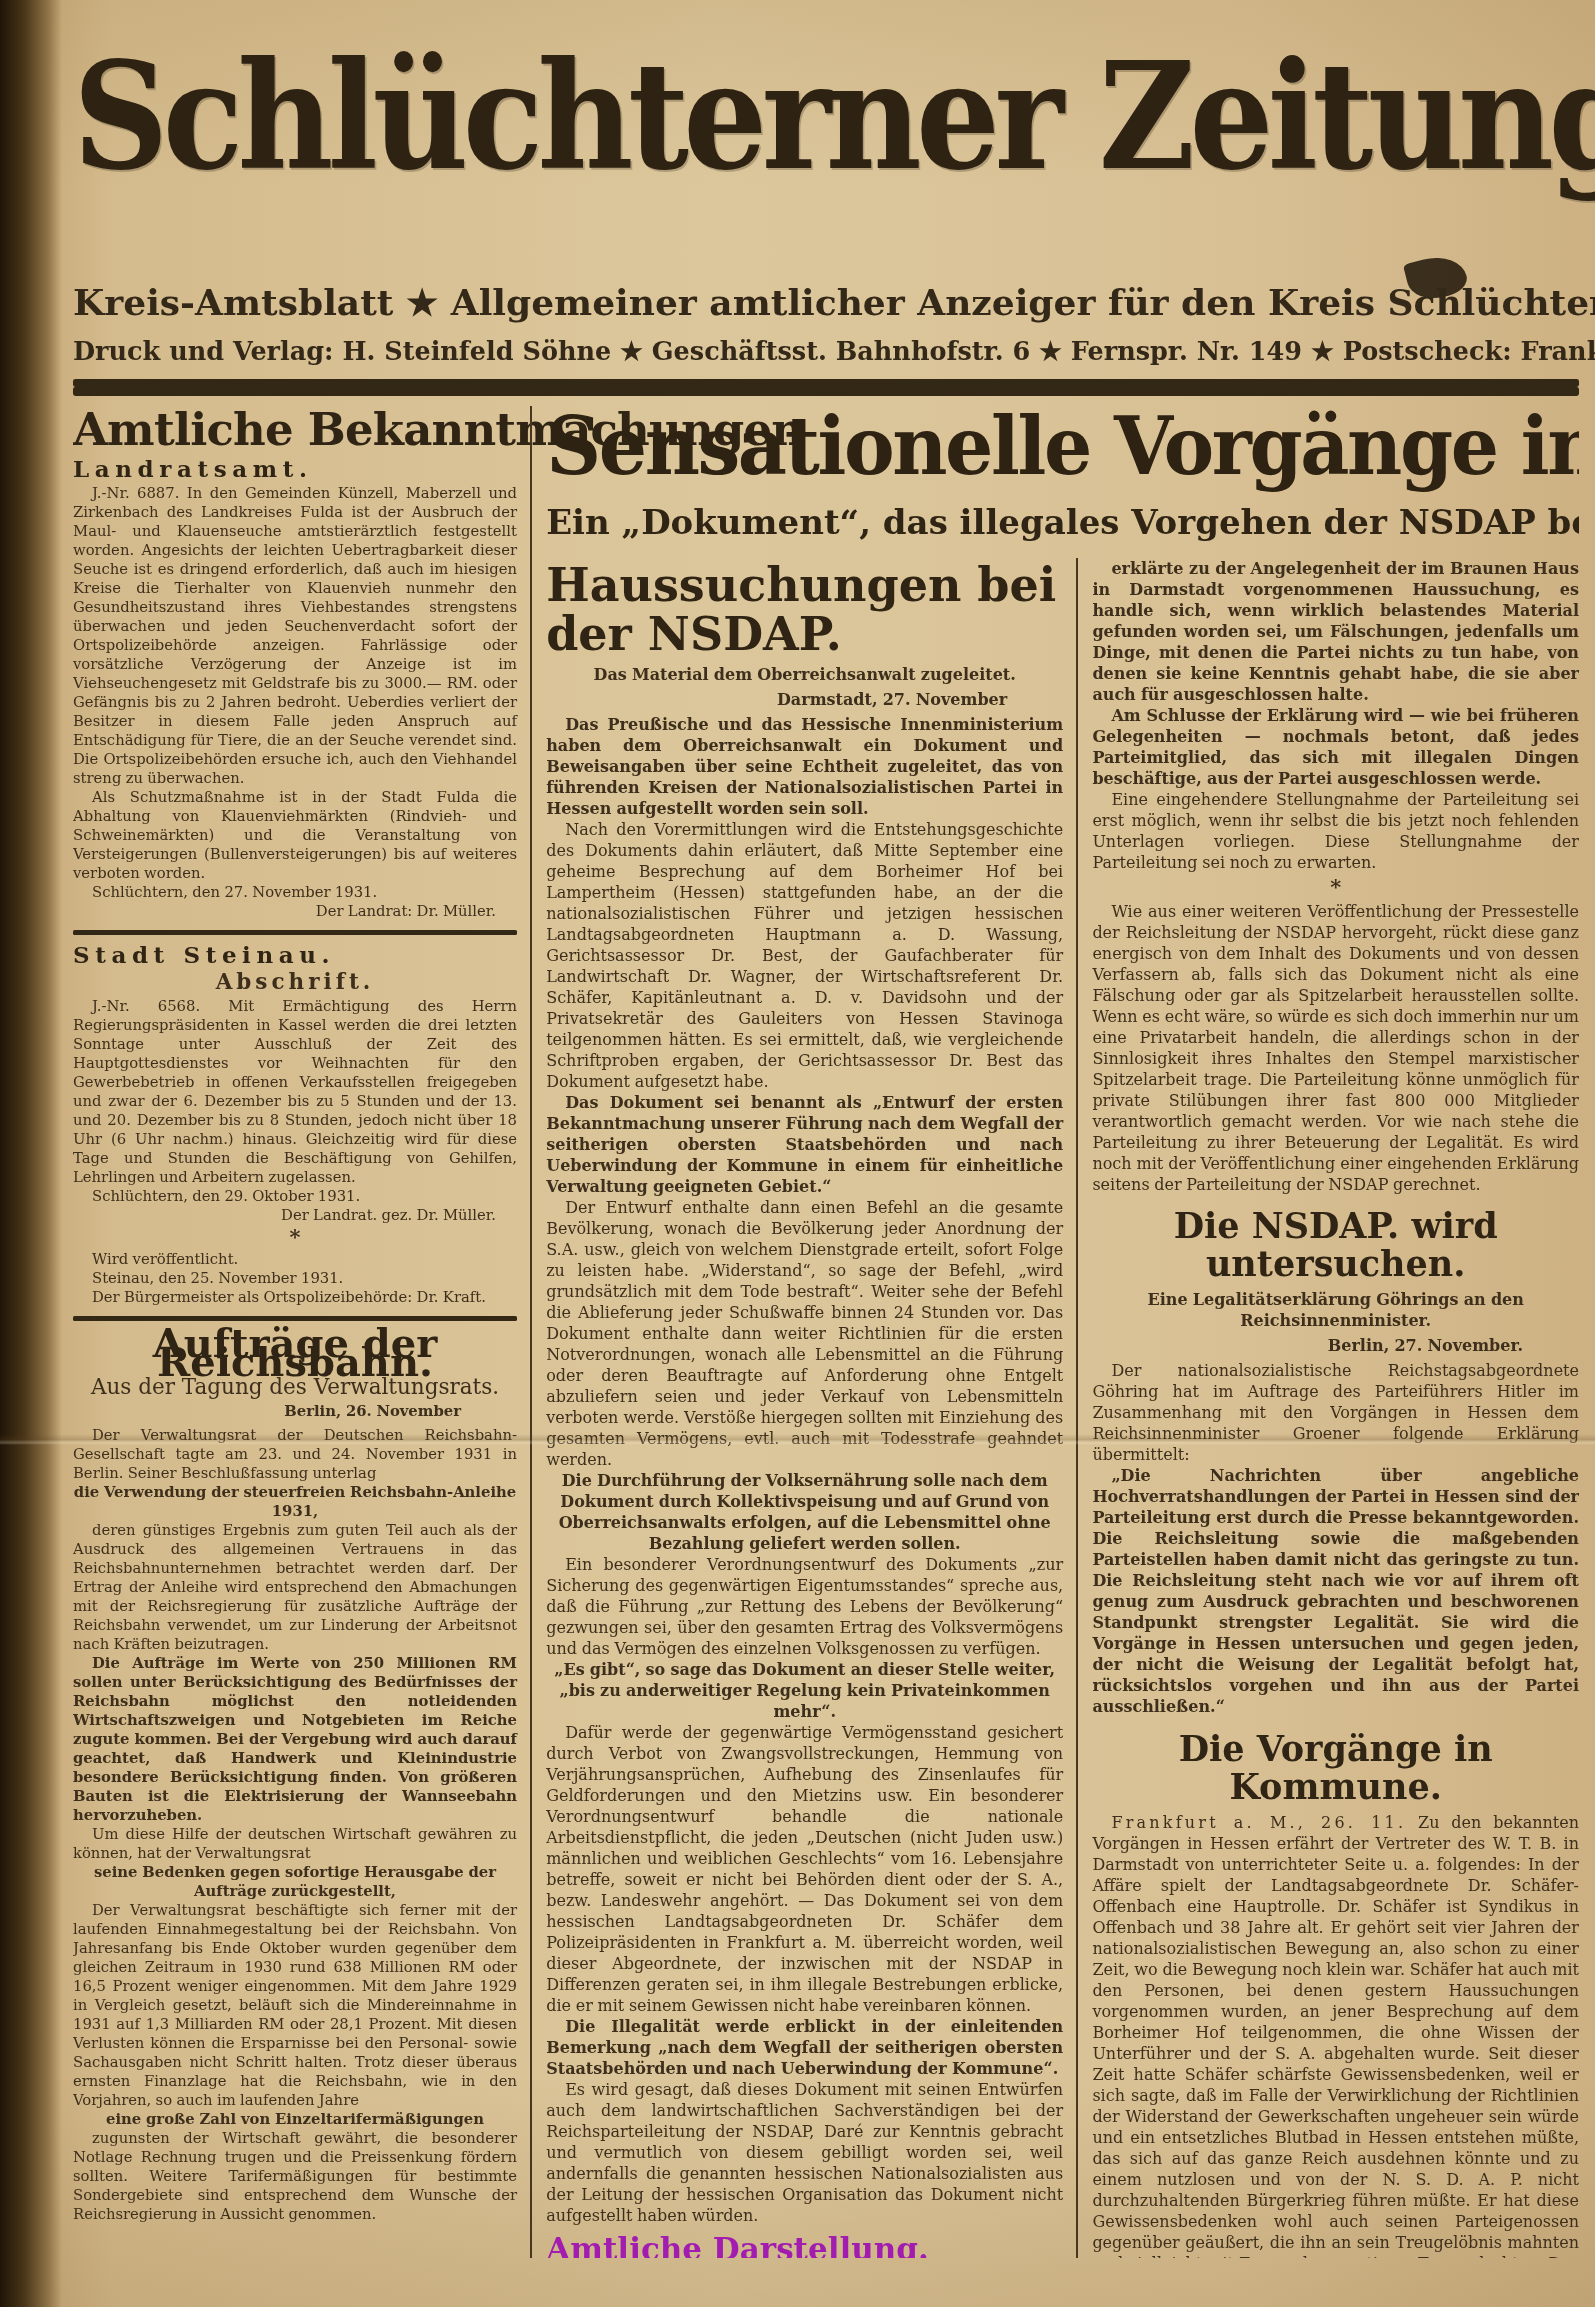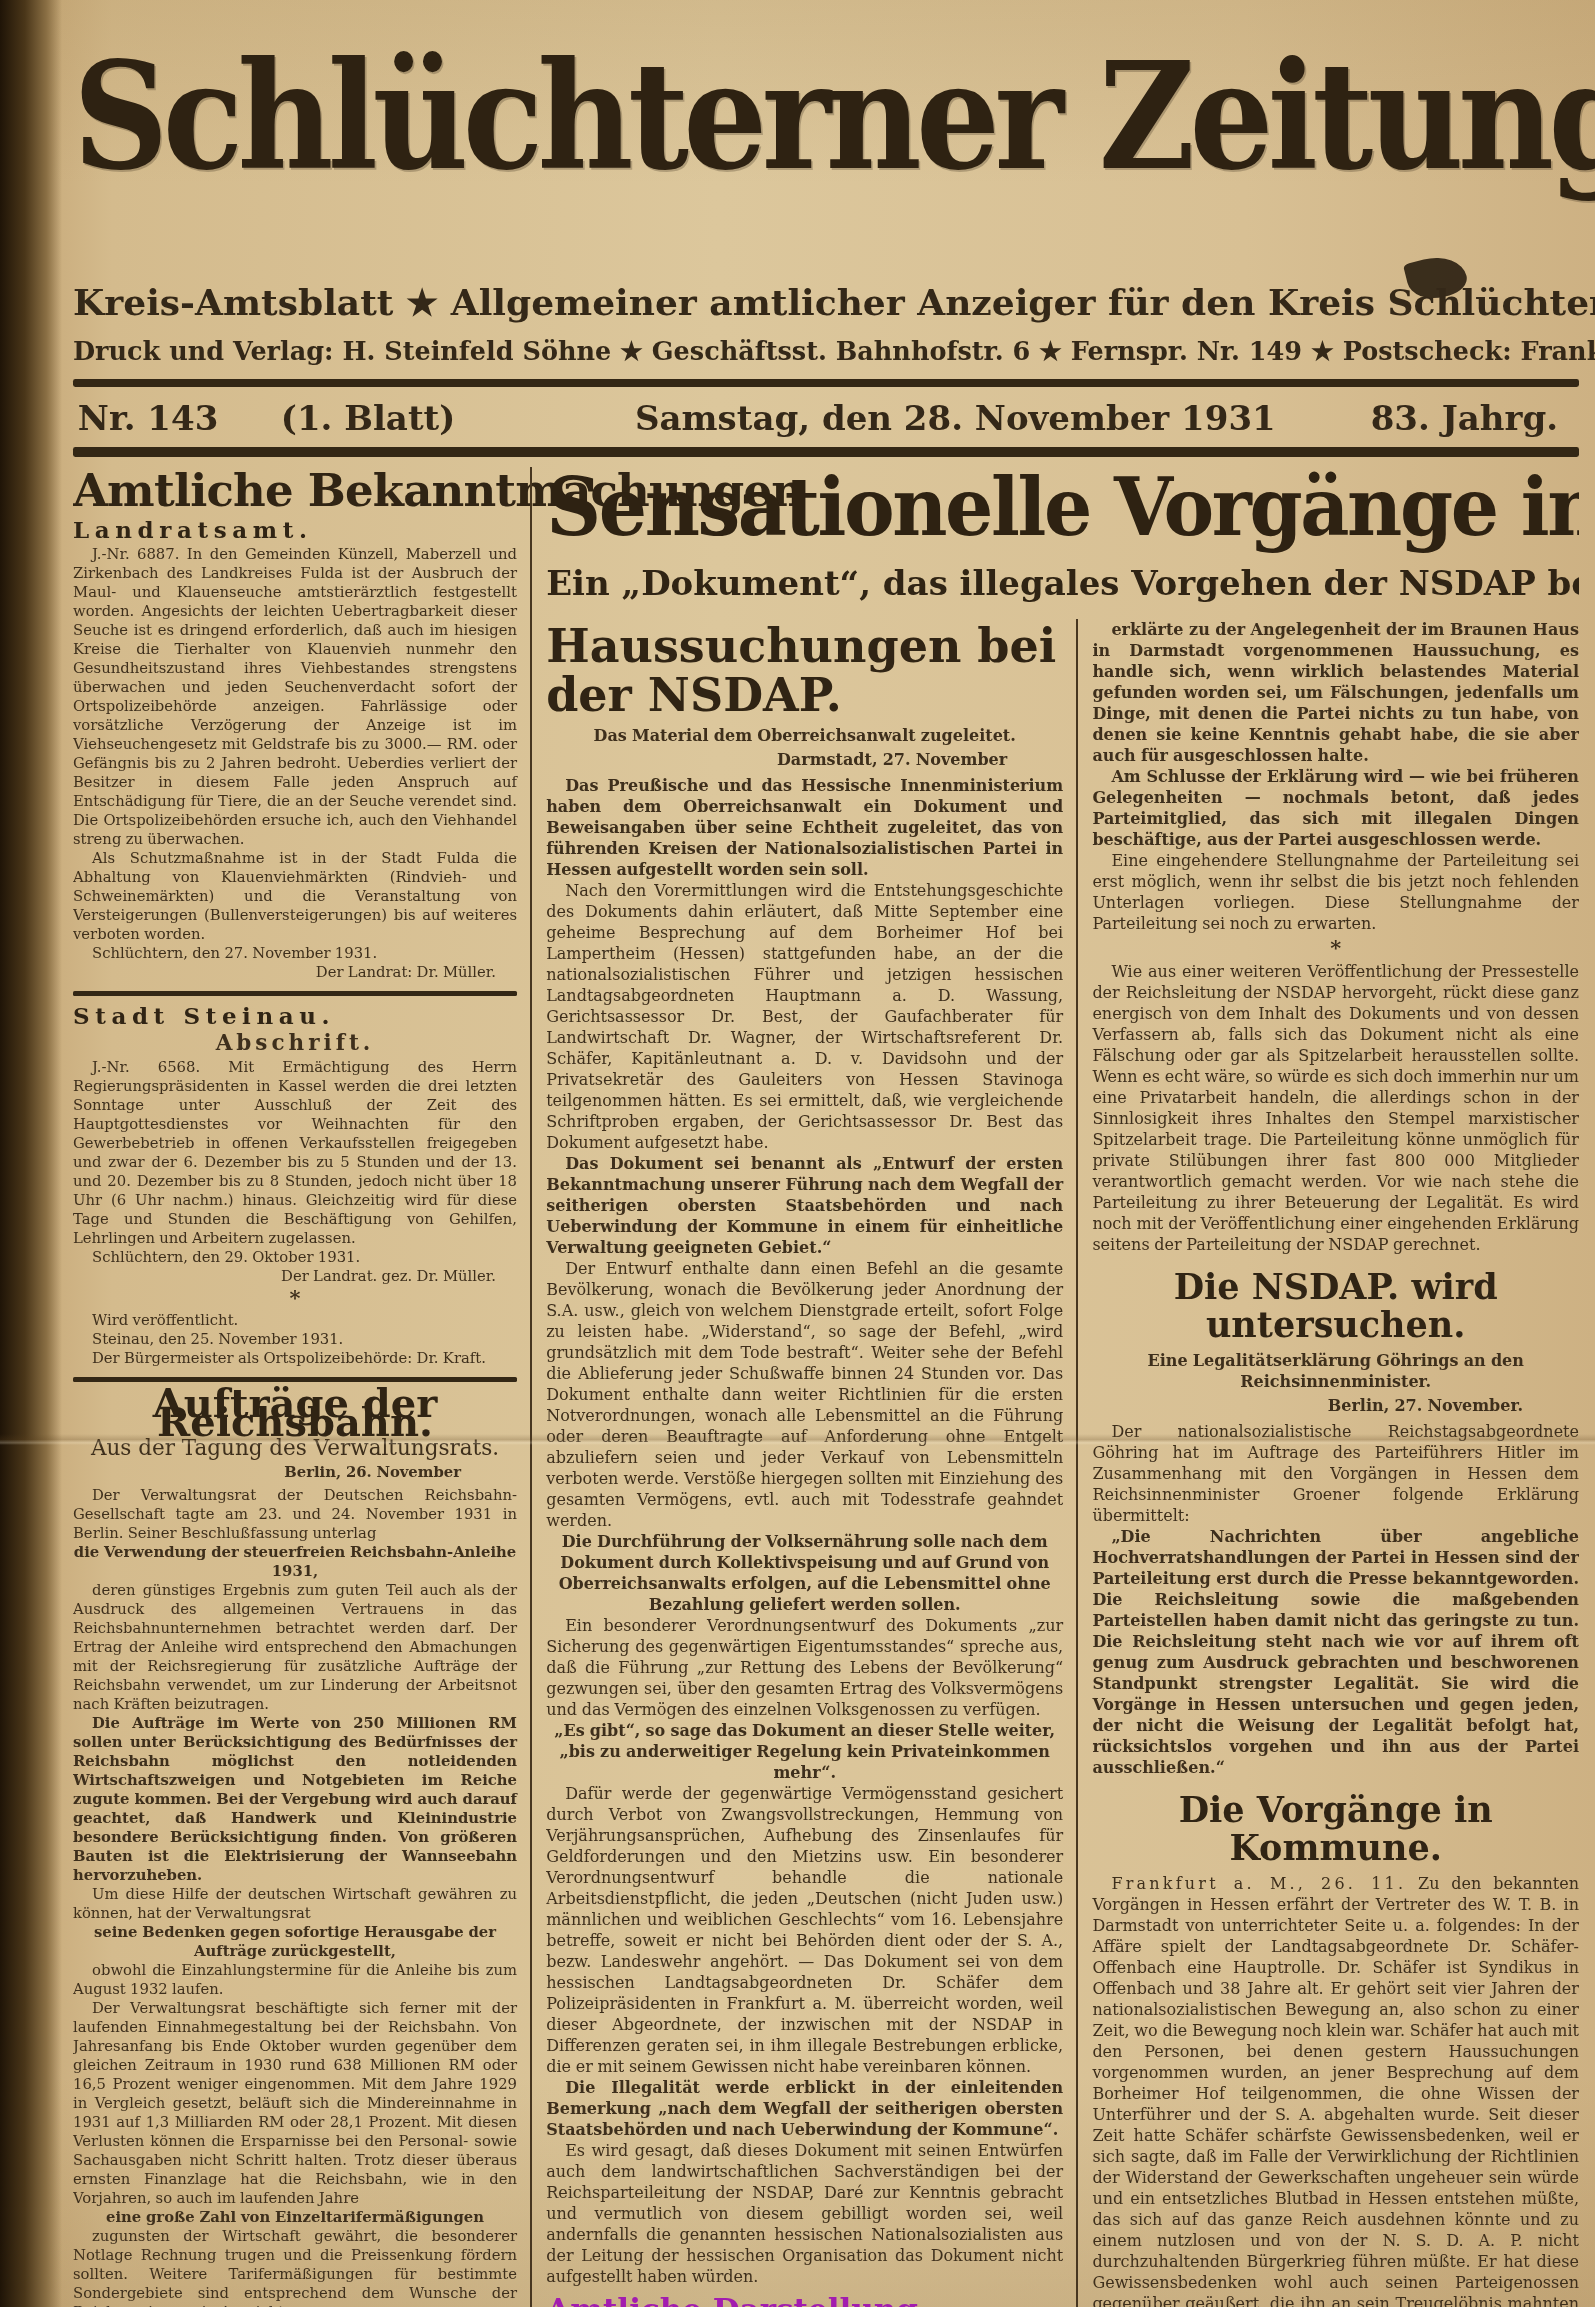--- a/index.html
+++ b/index.html
@@ -80,26 +80,20 @@
 
   <div class="masthead">
     <div class="nameplate">
       <div class="nameplate-inner">Schlüchterner Zeitung</div>
     </div>
     <div class="subtitle">Kreis-Amtsblatt ★ Allgemeiner amtlicher Anzeiger für den Kreis Schlüchtern</div>
     <div class="imprint">Druck und Verlag: H. Steinfeld Söhne ★ Geschäftsst. Bahnhofstr. 6 ★ Fernspr. Nr. 149 ★ Postscheck: Frankfurt a. M. 23290</div>
   </div>
   <div class="rule-a"></div>
 
-  <div class="dateline-row">
-    <div class="issue">Nr. 143</div>
-    <div class="sheet">(1. Blatt)</div>
-    <div class="ddate">Samstag, den 28. November 1931</div>
-    <div class="volume">83. Jahrg.</div>
-  </div>
   <div class="rule-b"></div>
 
   <div class="content">
 
     <div class="col1">
       <div class="h-official">Amtliche Bekanntmachungen</div>
       <div class="h-gothic">Landratsamt.</div>
       <p class="p mt6">J.-Nr. 6887. In den Gemeinden Künzell, Maberzell und Zirkenbach des Landkreises Fulda ist der Ausbruch der Maul- und Klauenseuche amtstierärztlich festgestellt worden. Angesichts der leichten Uebertragbarkeit dieser Seuche ist es dringend erforderlich, daß auch im hiesigen Kreise die Tierhalter von Klauenvieh nunmehr den Gesundheitszustand ihres Viehbestandes strengstens überwachen und jeden Seuchenverdacht sofort der Ortspolizeibehörde anzeigen. Fahrlässige oder vorsätzliche Verzögerung der Anzeige ist im Viehseuchengesetz mit Geldstrafe bis zu 3000.— RM. oder Gefängnis bis zu 2 Jahren bedroht. Ueberdies verliert der Besitzer in diesem Falle jeden Anspruch auf Entschädigung für Tiere, die an der Seuche verendet sind. Die Ortspolizeibehörden ersuche ich, auch den Viehhandel streng zu überwachen.</p>
       <p class="p">Als Schutzmaßnahme ist in der Stadt Fulda die Abhaltung von Klauenviehmärkten (Rindvieh- und Schweinemärkten) und die Veranstaltung von Versteigerungen (Bullenversteigerungen) bis auf weiteres verboten worden.</p>
       <p class="p">Schlüchtern, den 27. November 1931.</p>
@@ -119,21 +113,20 @@
 
       <div class="h-article">Aufträge der Reichsbahn.</div>
       <div class="h-sub">Aus der Tagung des Verwaltungsrats.</div>
       <p class="dl">Berlin, 26. November</p>
       <p class="p">Der Verwaltungsrat der Deutschen Reichsbahn-Gesellschaft tagte am 23. und 24. November 1931 in Berlin. Seiner Beschlußfassung unterlag</p>
       <p class="b ctr">die Verwendung der steuerfreien Reichsbahn-Anleihe 1931,</p>
       <p class="p">deren günstiges Ergebnis zum guten Teil auch als der Ausdruck des allgemeinen Vertrauens in das Reichsbahnunternehmen betrachtet werden darf. Der Ertrag der Anleihe wird entsprechend den Abmachungen mit der Reichsregierung für zusätzliche Aufträge der Reichsbahn verwendet, um zur Linderung der Arbeitsnot nach Kräften beizutragen.</p>
       <p class="p b">Die Aufträge im Werte von 250 Millionen RM sollen unter Berücksichtigung des Bedürfnisses der Reichsbahn möglichst den notleidenden Wirtschaftszweigen und Notgebieten im Reiche zugute kommen. Bei der Vergebung wird auch darauf geachtet, daß Handwerk und Kleinindustrie besondere Berücksichtigung finden. Von größeren Bauten ist die Elektrisierung der Wannseebahn hervorzuheben.</p>
       <p class="p">Um diese Hilfe der deutschen Wirtschaft gewähren zu können, hat der Verwaltungsrat</p>
       <p class="b ctr">seine Bedenken gegen sofortige Herausgabe der Aufträge zurückgestellt,</p>
-      <p class="p">obwohl die Einzahlungstermine für die Anleihe bis zum August 1932 laufen.</p>
       <p class="p">Der Verwaltungsrat beschäftigte sich ferner mit der laufenden Einnahmegestaltung bei der Reichsbahn. Von Jahresanfang bis Ende Oktober wurden gegenüber dem gleichen Zeitraum in 1930 rund 638 Millionen RM oder 16,5 Prozent weniger eingenommen. Mit dem Jahre 1929 in Vergleich gesetzt, beläuft sich die Mindereinnahme in 1931 auf 1,3 Milliarden RM oder 28,1 Prozent. Mit diesen Verlusten können die Ersparnisse bei den Personal- sowie Sachausgaben nicht Schritt halten. Trotz dieser überaus ernsten Finanzlage hat die Reichsbahn, wie in den Vorjahren, so auch im laufenden Jahre</p>
       <p class="b ctr">eine große Zahl von Einzeltarifermäßigungen</p>
       <p class="p">zugunsten der Wirtschaft gewährt, die besonderer Notlage Rechnung trugen und die Preissenkung fördern sollten. Weitere Tarifermäßigungen für bestimmte Sondergebiete sind entsprechend dem Wunsche der Reichsregierung in Aussicht genommen.</p>
 
     </div>
 
     <div class="main-area">
       <div class="headline">Sensationelle Vorgänge in Hessen.</div>
       <div class="subheadline">Ein „Dokument“, das illegales Vorgehen der NSDAP beweisen soll.</div>
 

